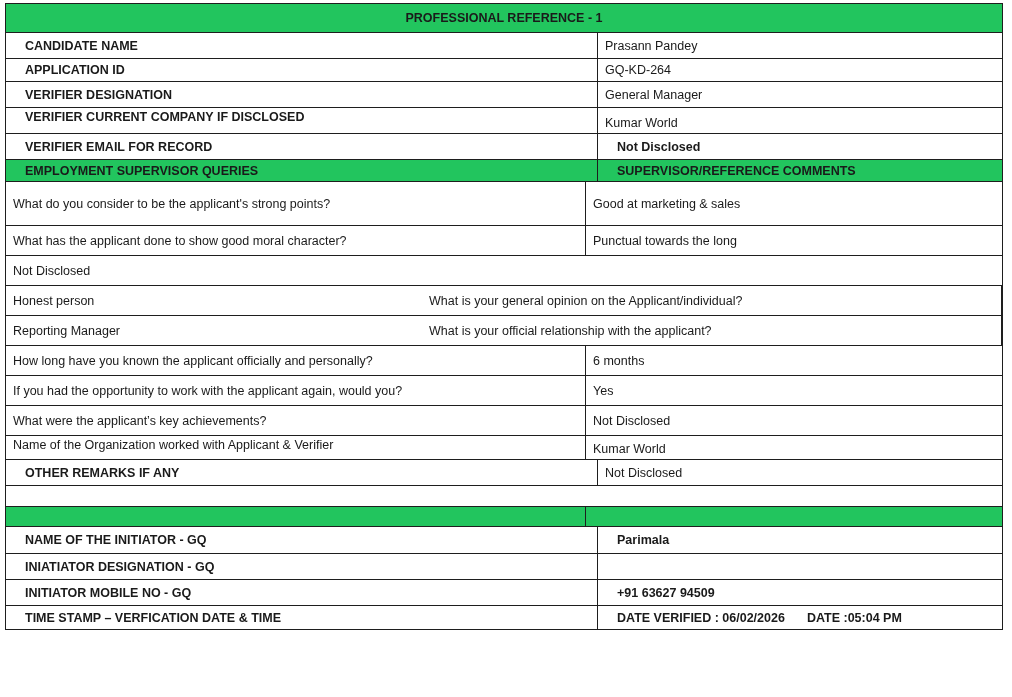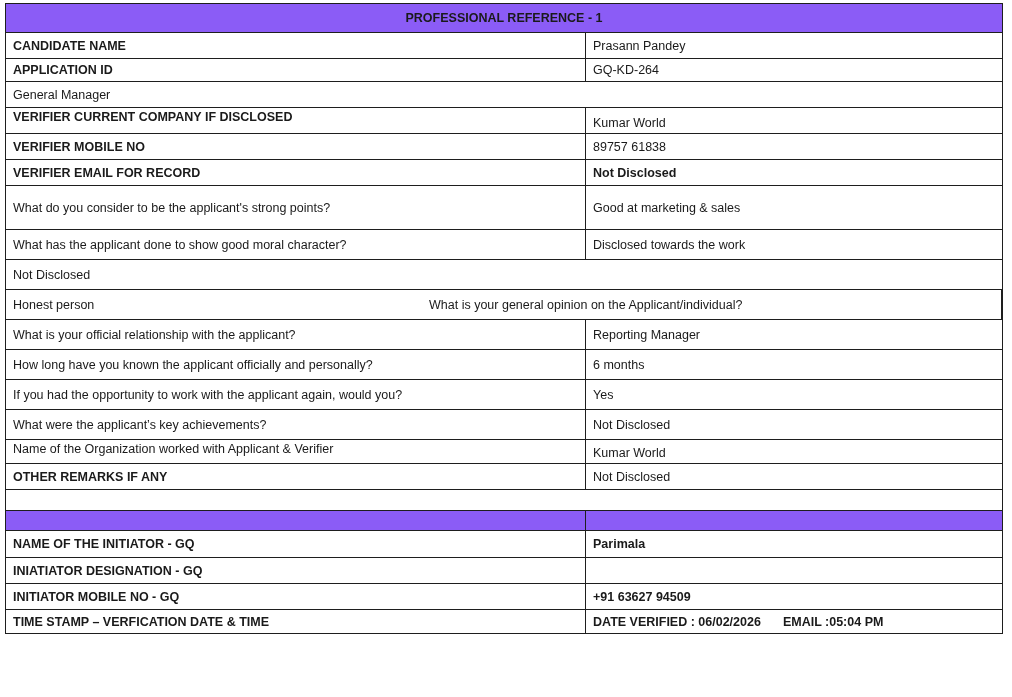--- a/index.html
+++ b/index.html
@@ -7,22 +7,22 @@
            font-family: "Liberation Sans", "DejaVu Sans", sans-serif; color: #1a1a1a; }
     .sheet { position: absolute; left: 5px; top: 3px; width: 998px;
              border: 1px solid #1e1e1e; box-sizing: border-box; }
     .row { display: flex; border-bottom: 1px solid #1e1e1e; box-sizing: border-box; }
     .row:last-child { border-bottom: none; }
     .cell { box-sizing: border-box; padding: 0 7px; font-size: 12.5px;
             display: flex; align-items: center; white-space: nowrap; overflow: hidden; }
     .cell.left { width: 580px; border-right: 1px solid #1e1e1e; }
     .cell.right { flex: 1; }
     .cell.full { flex: 1; }
-    .bold { font-weight: bold; }
-    .band { background: #8b5cf6; }
+    .bold { font-weight: bold; margin-left: 12px; }
+    .band { background: #22c55e; }
     .title { justify-content: center; font-weight: bold; }
     .low { align-items: flex-end; padding-bottom: 3px; }
     .high { align-items: flex-start; padding-top: 2px; }
     .gap { display: inline-block; width: 22px; }
   </style>
 </head>
 <body>
 
 <div class="sheet">
 
@@ -34,54 +34,55 @@
     <div class="cell left bold">CANDIDATE NAME</div>
     <div class="cell right">Prasann Pandey</div>
   </div>
   <div class="row" style="height:23px">
     <div class="cell left bold">APPLICATION ID</div>
     <div class="cell right">GQ-KD-264</div>
   </div>
 
 
   <div class="row" style="height:26px">
+    <div class="cell left bold">VERIFIER DESIGNATION</div>
     <div class="cell right">General Manager</div>
   </div>
   <div class="row" style="height:26px">
     <div class="cell left bold high">VERIFIER CURRENT COMPANY IF DISCLOSED</div>
     <div class="cell right low">Kumar World</div>
   </div>
   <div class="row" style="height:26px">
-    <div class="cell left bold">VERIFIER MOBILE NO</div>
-    <div class="cell right">89757 61838</div>
-  </div>
-  <div class="row" style="height:26px">
     <div class="cell left bold">VERIFIER EMAIL FOR RECORD</div>
     <div class="cell right bold">Not Disclosed</div>
   </div>
 
+  <div class="row band" style="height:22px">
+    <div class="cell left bold">EMPLOYMENT SUPERVISOR QUERIES</div>
+    <div class="cell right bold">SUPERVISOR/REFERENCE COMMENTS</div>
+  </div>
 
   <div class="row" style="height:44px">
     <div class="cell left">What do you consider to be the applicant's strong points?</div>
     <div class="cell right">Good at marketing &amp; sales</div>
   </div>
   <div class="row" style="height:30px">
     <div class="cell left">What has the applicant done to show good moral character?</div>
-    <div class="cell right">Disclosed towards the work</div>
+    <div class="cell right">Punctual towards the long</div>
   </div>
   <div class="row" style="height:30px">
     <div class="cell right">Not Disclosed</div>
   </div>
   <div class="row" style="height:30px">
     <div class="cell right">Honest person</div>
     <div class="cell left">What is your general opinion on the Applicant/individual?</div>
   </div>
   <div class="row" style="height:30px">
+    <div class="cell right">Reporting Manager</div>
     <div class="cell left">What is your official relationship with the applicant?</div>
-    <div class="cell right">Reporting Manager</div>
   </div>
   <div class="row" style="height:30px">
     <div class="cell left">How long have you known the applicant officially and personally?</div>
     <div class="cell right">6 months</div>
   </div>
   <div class="row" style="height:30px">
     <div class="cell left">If you had the opportunity to work with the applicant again, would you?</div>
     <div class="cell right">Yes</div>
   </div>
   <div class="row" style="height:30px">
@@ -116,17 +117,17 @@
   </div>
   <div class="row" style="height:26px">
     <div class="cell left bold">INITIATOR MOBILE NO - GQ</div>
     <div class="cell right bold">+91 63627 94509</div>
   </div>
   <div class="row" style="height:23px">
     <div class="cell left bold">TIME STAMP – VERFICATION DATE &amp; TIME</div>
     <div class="cell right bold">
       <span>DATE VERIFIED : 06/02/2026</span>
       <span class="gap"></span>
-      <span>EMAIL :05:04 PM</span>
+      <span>DATE :05:04 PM</span>
     </div>
   </div>
 
 </div>
 
 </body></html>

